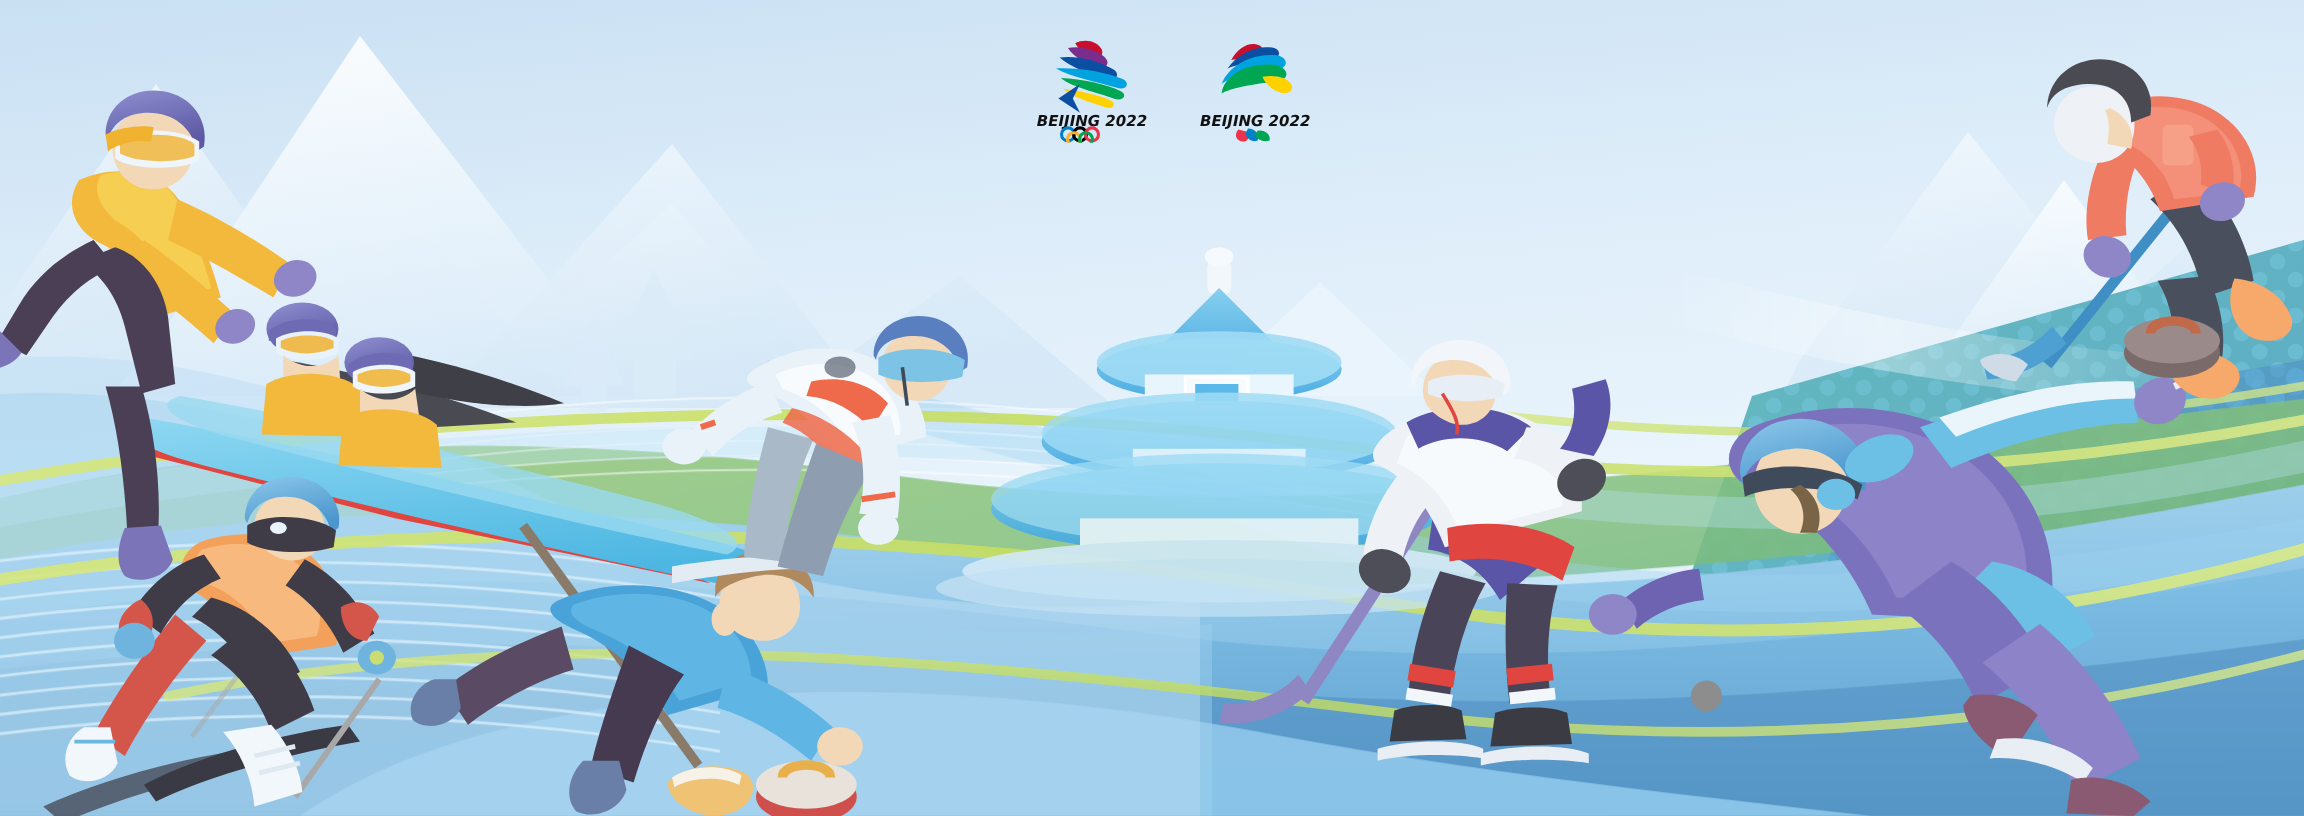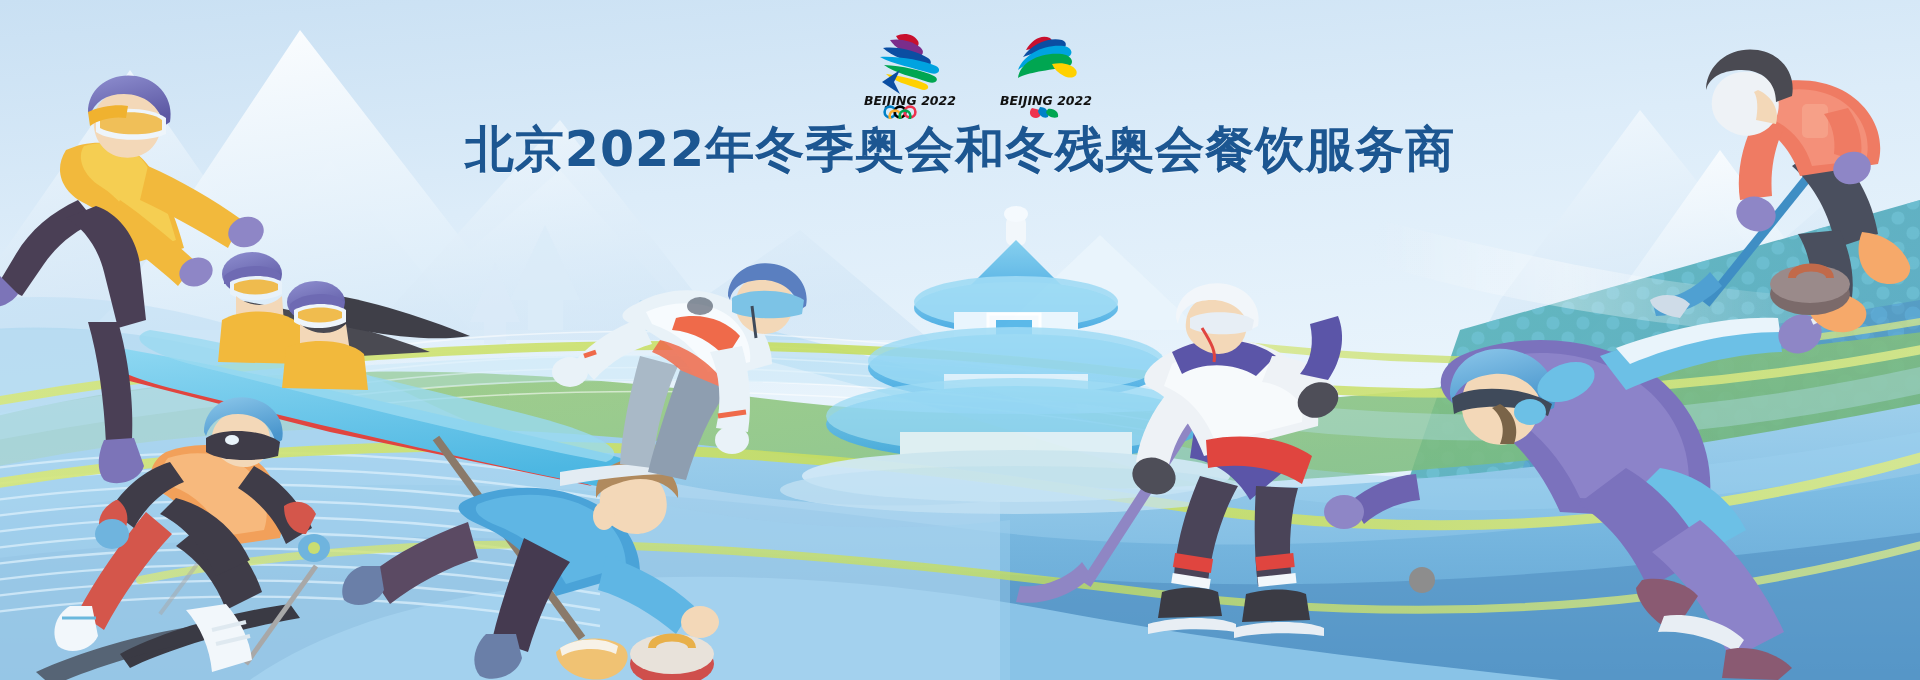--- a/index.html
+++ b/index.html
@@ -506,15 +506,14 @@
         <text x="50" y="81" text-anchor="middle" font-family="DejaVu Sans, sans-serif" font-size="12.5" font-weight="bold" font-style="italic" fill="#111">BEIJING 2022</text>
         <g>
           <path d="M36 84 C 32 88, 34 94, 40 94 C 44 94, 46 90, 44 86 Z" fill="#ee334e"></path>
           <path d="M44 83 C 50 83, 54 88, 52 93 C 48 95, 43 92, 42 87 Z" fill="#0081c8"></path>
           <path d="M52 85 C 58 84, 63 88, 62 93 C 57 95, 51 92, 50 88 Z" fill="#00a651"></path>
         </g>
       </svg>
     </div>
   </div>
 
-  <div class="title">北京2022年冬季奥会和冬残奥会餐饮服务商</div>
 
 </div>
 
 </body></html>

